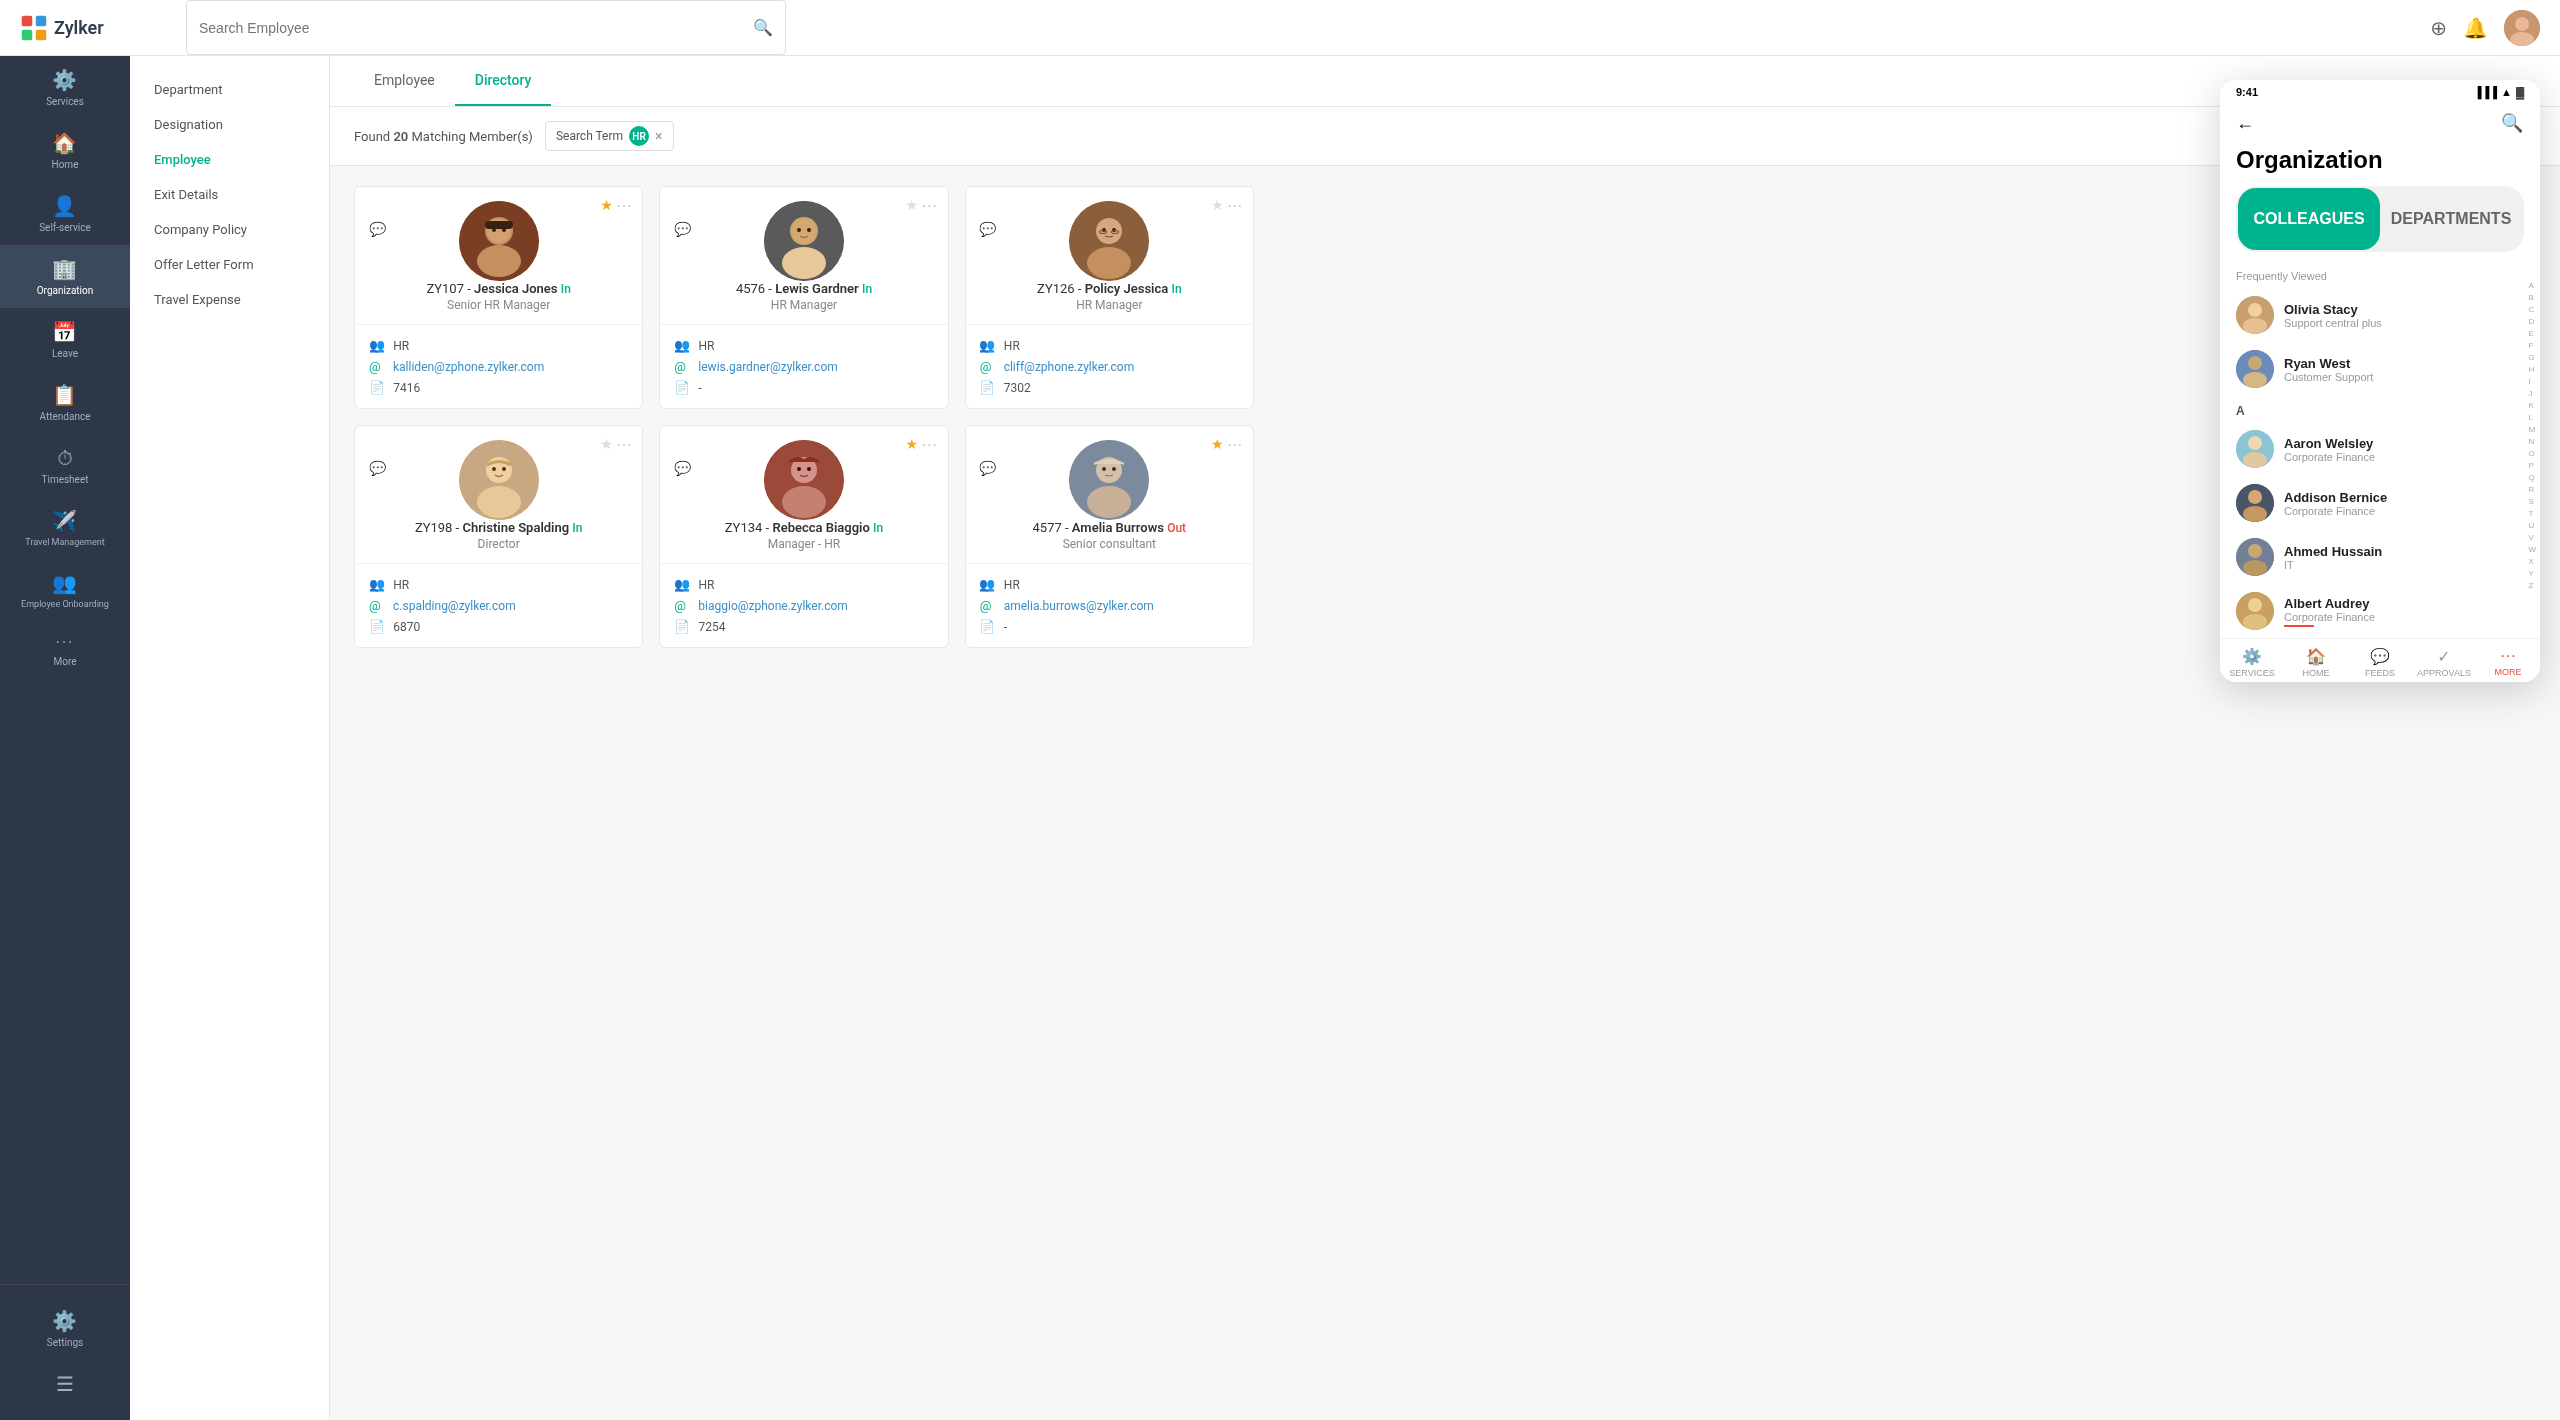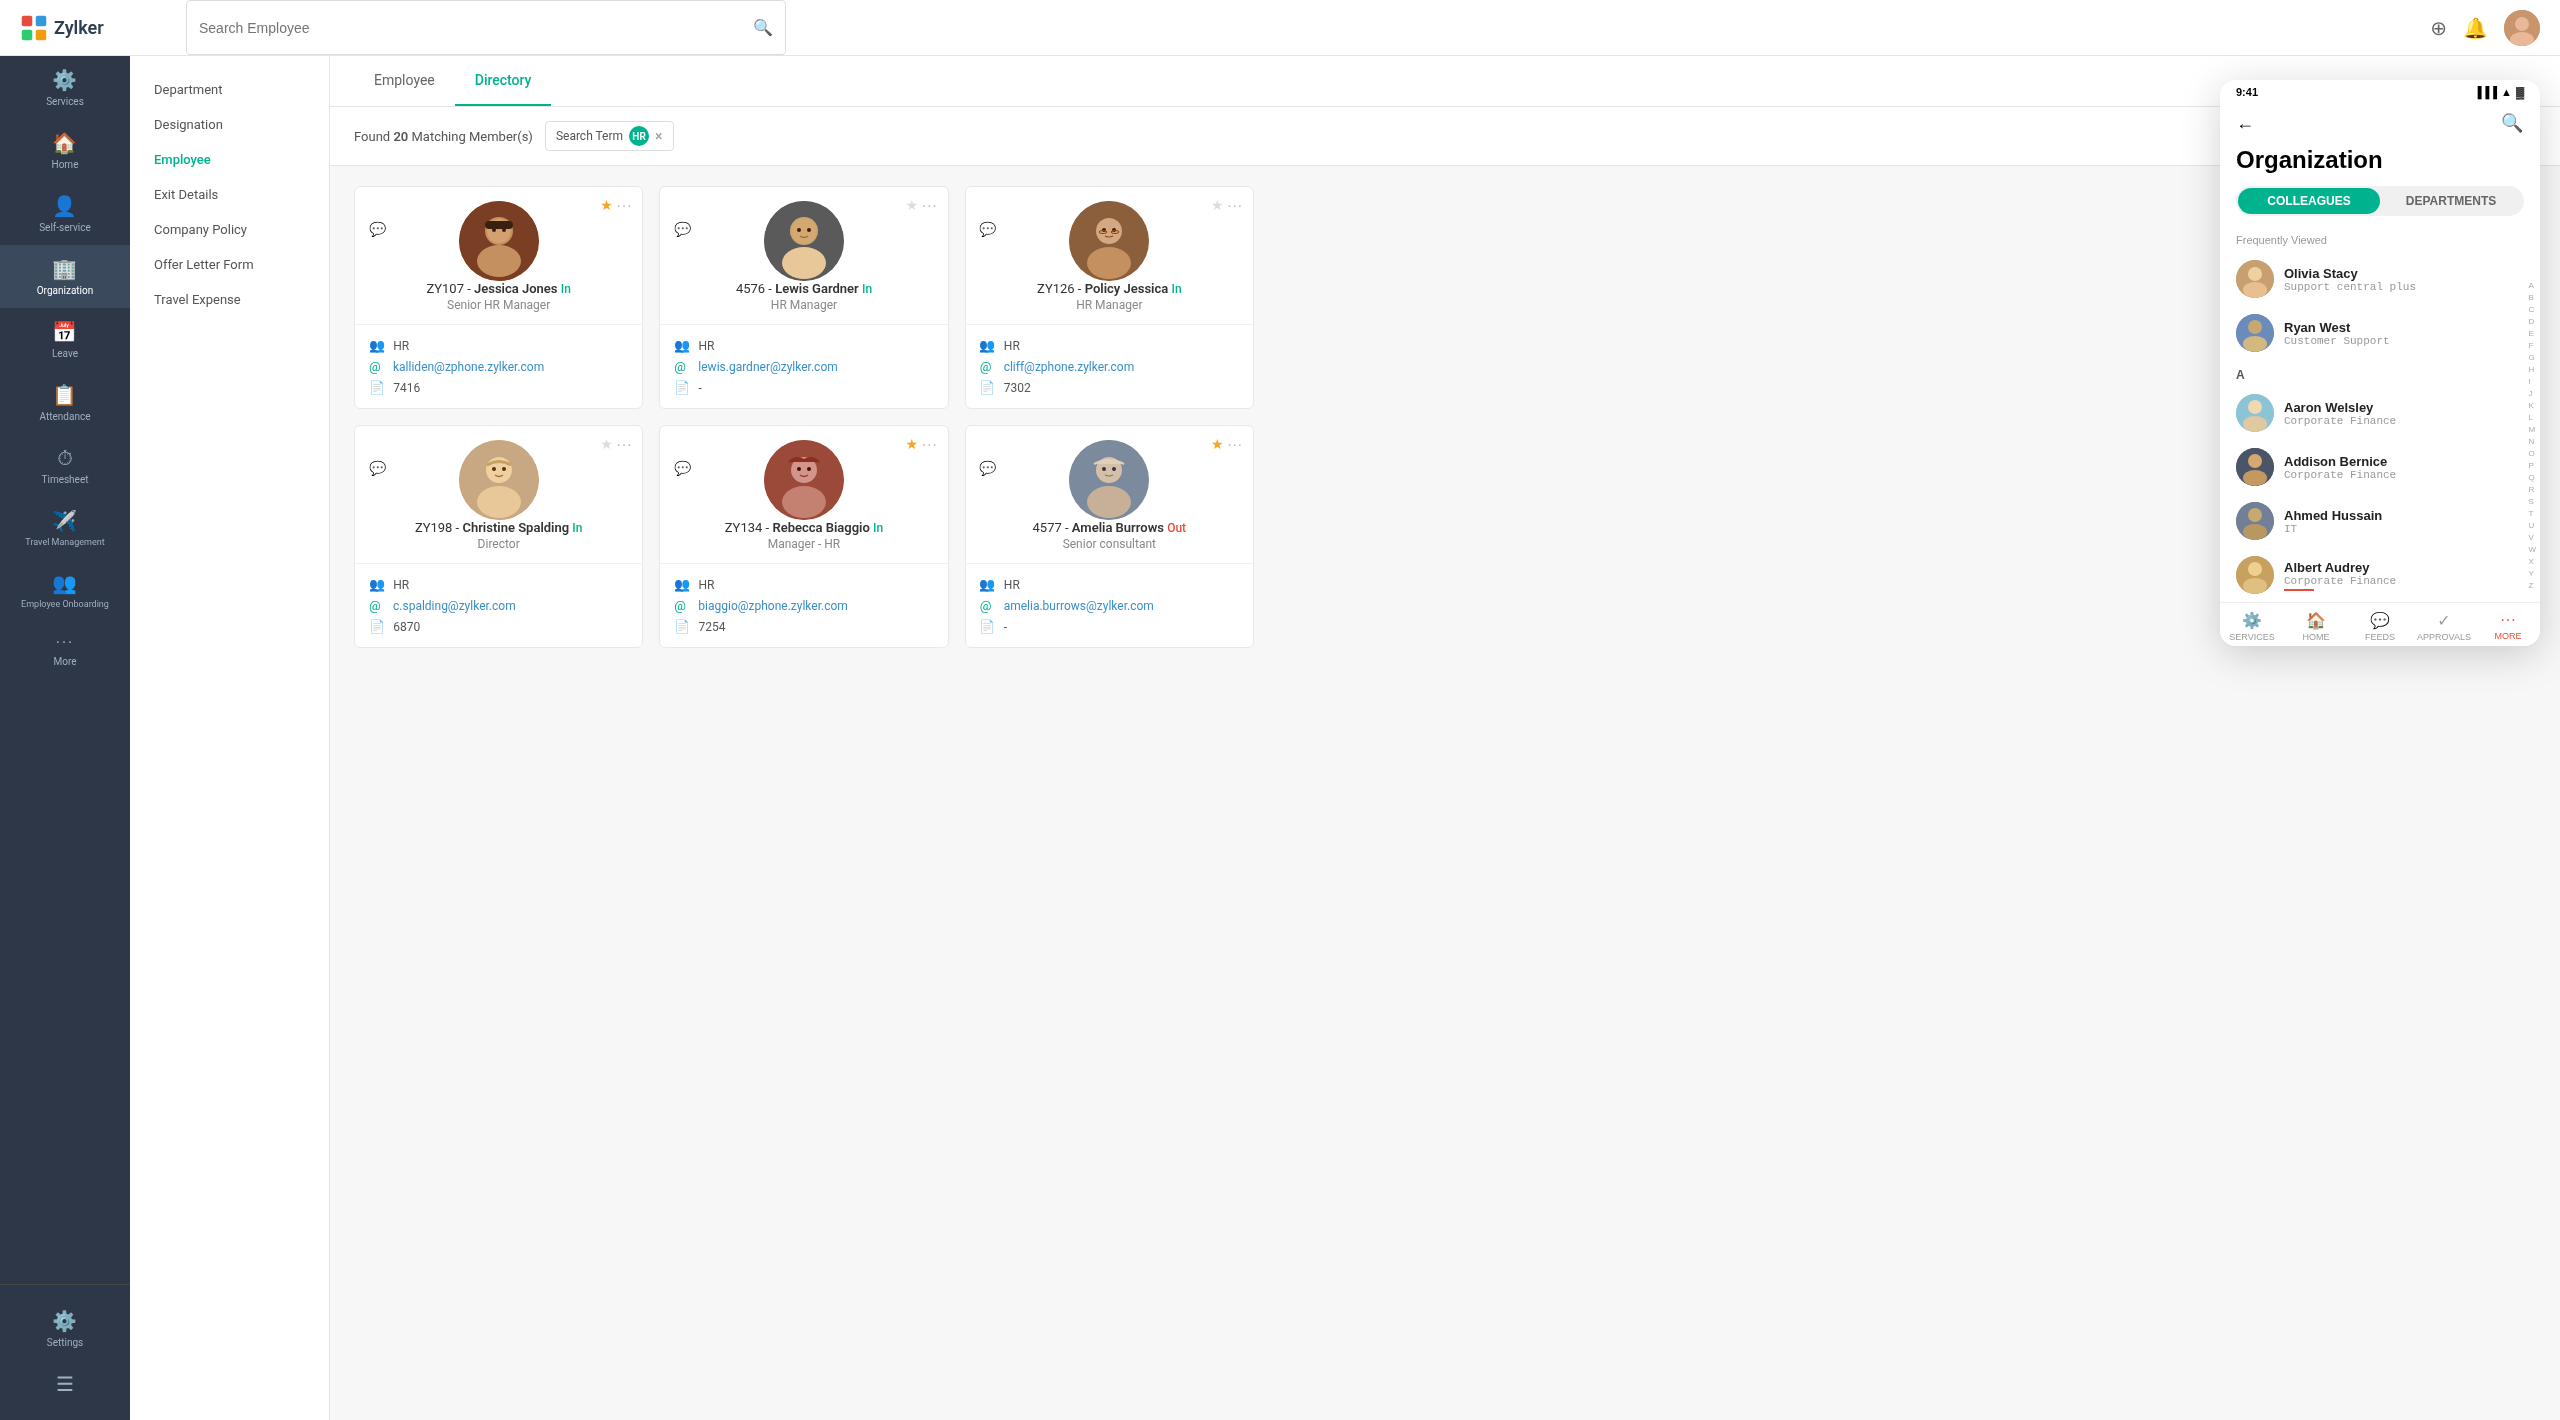--- a/index.html
+++ b/index.html
@@ -150,38 +150,38 @@
     }
     .mobile-back { font-size: 18px; color: #000; cursor: pointer; }
     .mobile-search-icon { font-size: 18px; color: #000; cursor: pointer; }
     .mobile-title-bar { padding: 4px 16px 12px; }
     .mobile-title { font-size: 24px; font-weight: 700; color: #000; }
     .mobile-toggle {
       display: flex; margin: 0 16px 12px; border-radius: 20px;
       background: #f0f0f0; padding: 2px;
     }
     .mobile-toggle-btn {
-      flex: 1; padding: 6px 0; border-radius: 18px; font-size: 12px; font-weight: 600;
+      flex: 1; padding: 22px 0; border-radius: 18px; font-size: 16px; font-weight: 600;
       text-align: center; cursor: pointer; color: #666;
     }
     .mobile-toggle-btn.active { background: #00b38f; color: #fff; }
     .mobile-section-label { padding: 6px 16px; font-size: 11px; color: #999; font-weight: 500; }
     .mobile-list { overflow-y: auto; max-height: 400px; }
     .mobile-list-item {
       display: flex; align-items: center; gap: 10px;
       padding: 8px 16px; cursor: pointer;
     }
     .mobile-avatar {
       width: 38px; height: 38px; border-radius: 50%;
       background: #ddd; overflow: hidden; flex-shrink: 0;
       display: flex; align-items: center; justify-content: center;
       font-size: 14px; color: #999;
     }
     .mobile-name { font-size: 13px; font-weight: 600; color: #222; }
-    .mobile-role { font-size: 11px; color: #999; font-family: Liberation Mono, monospace; }
+    .mobile-role { font-size: 11px; color: #999; }
     .mobile-alpha {
       position: absolute; right: 4px; top: 200px;
       display: flex; flex-direction: column; gap: 0;
       font-size: 8px; color: #aaa;
     }
     .mobile-alpha span { line-height: 12px; cursor: pointer; }
     .alpha-label { padding: 8px 16px 4px; font-size: 12px; font-weight: 700; color: #555; }
     .mobile-bottom-nav {
       display: flex; border-top: 1px solid #eee; padding: 8px 0 4px;
       background: #fff;

